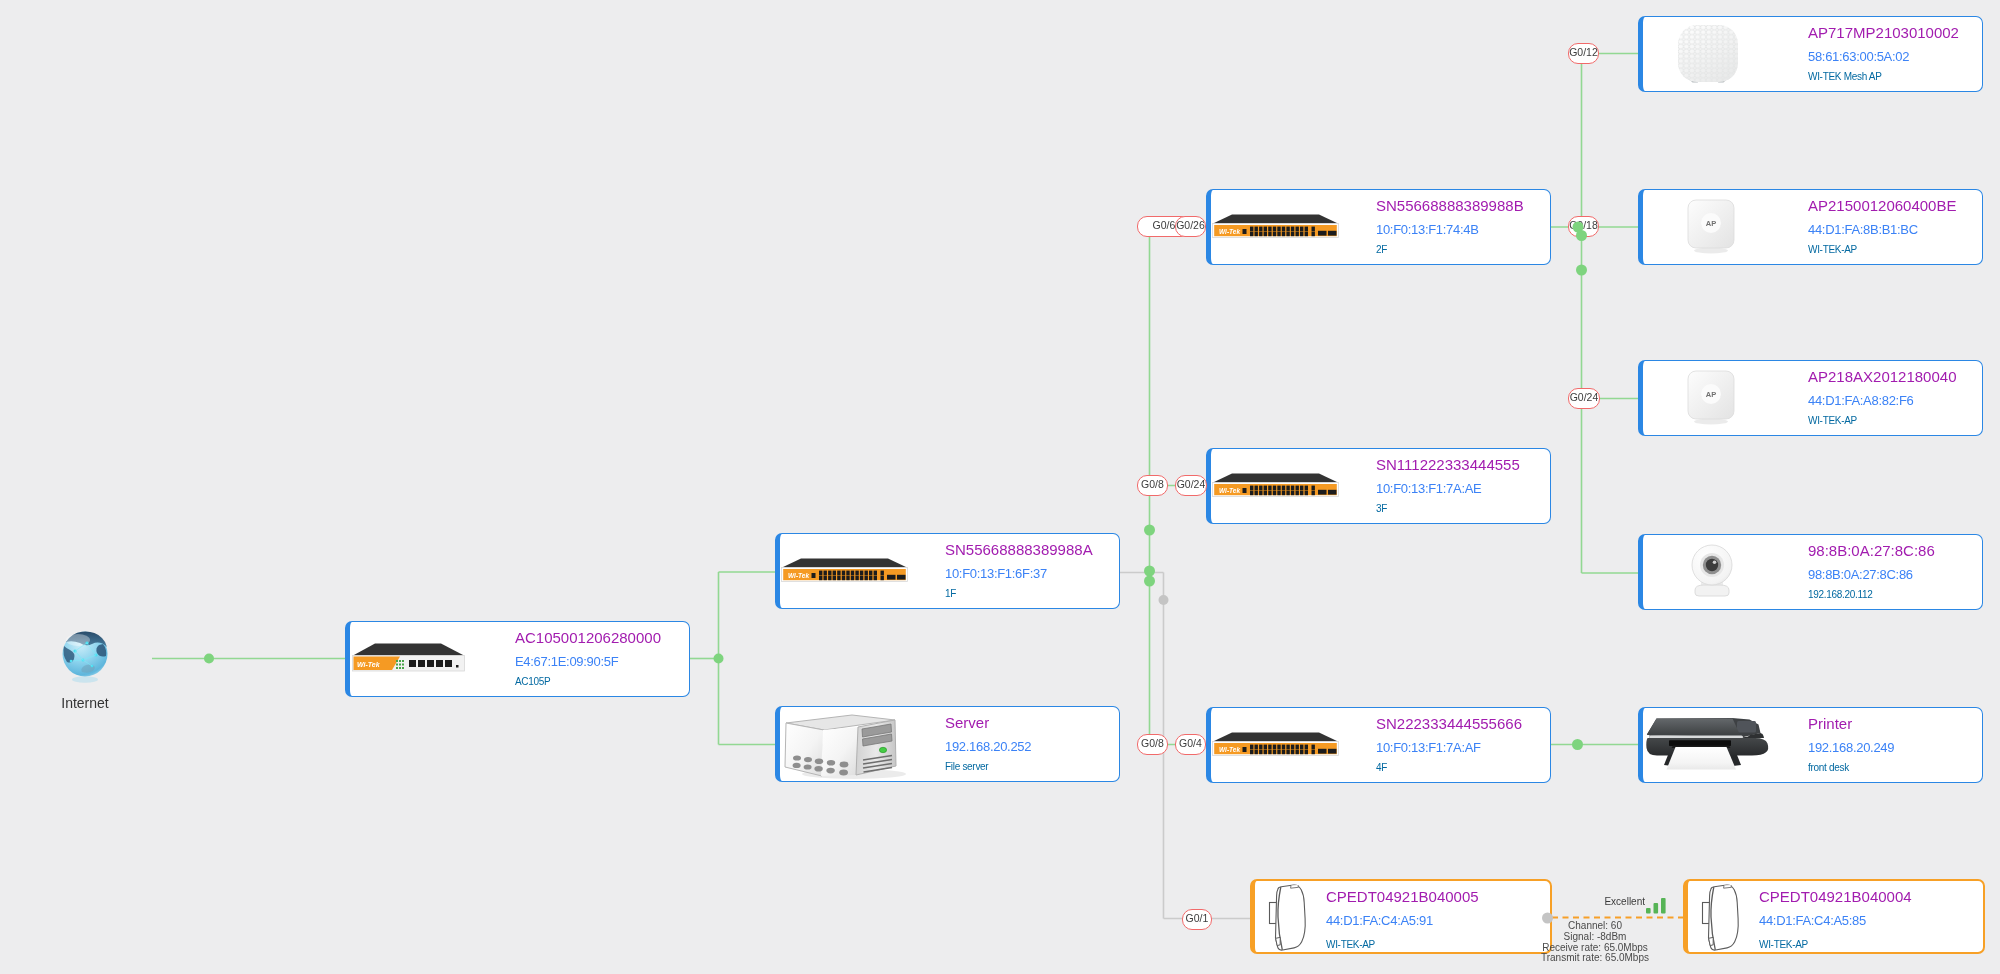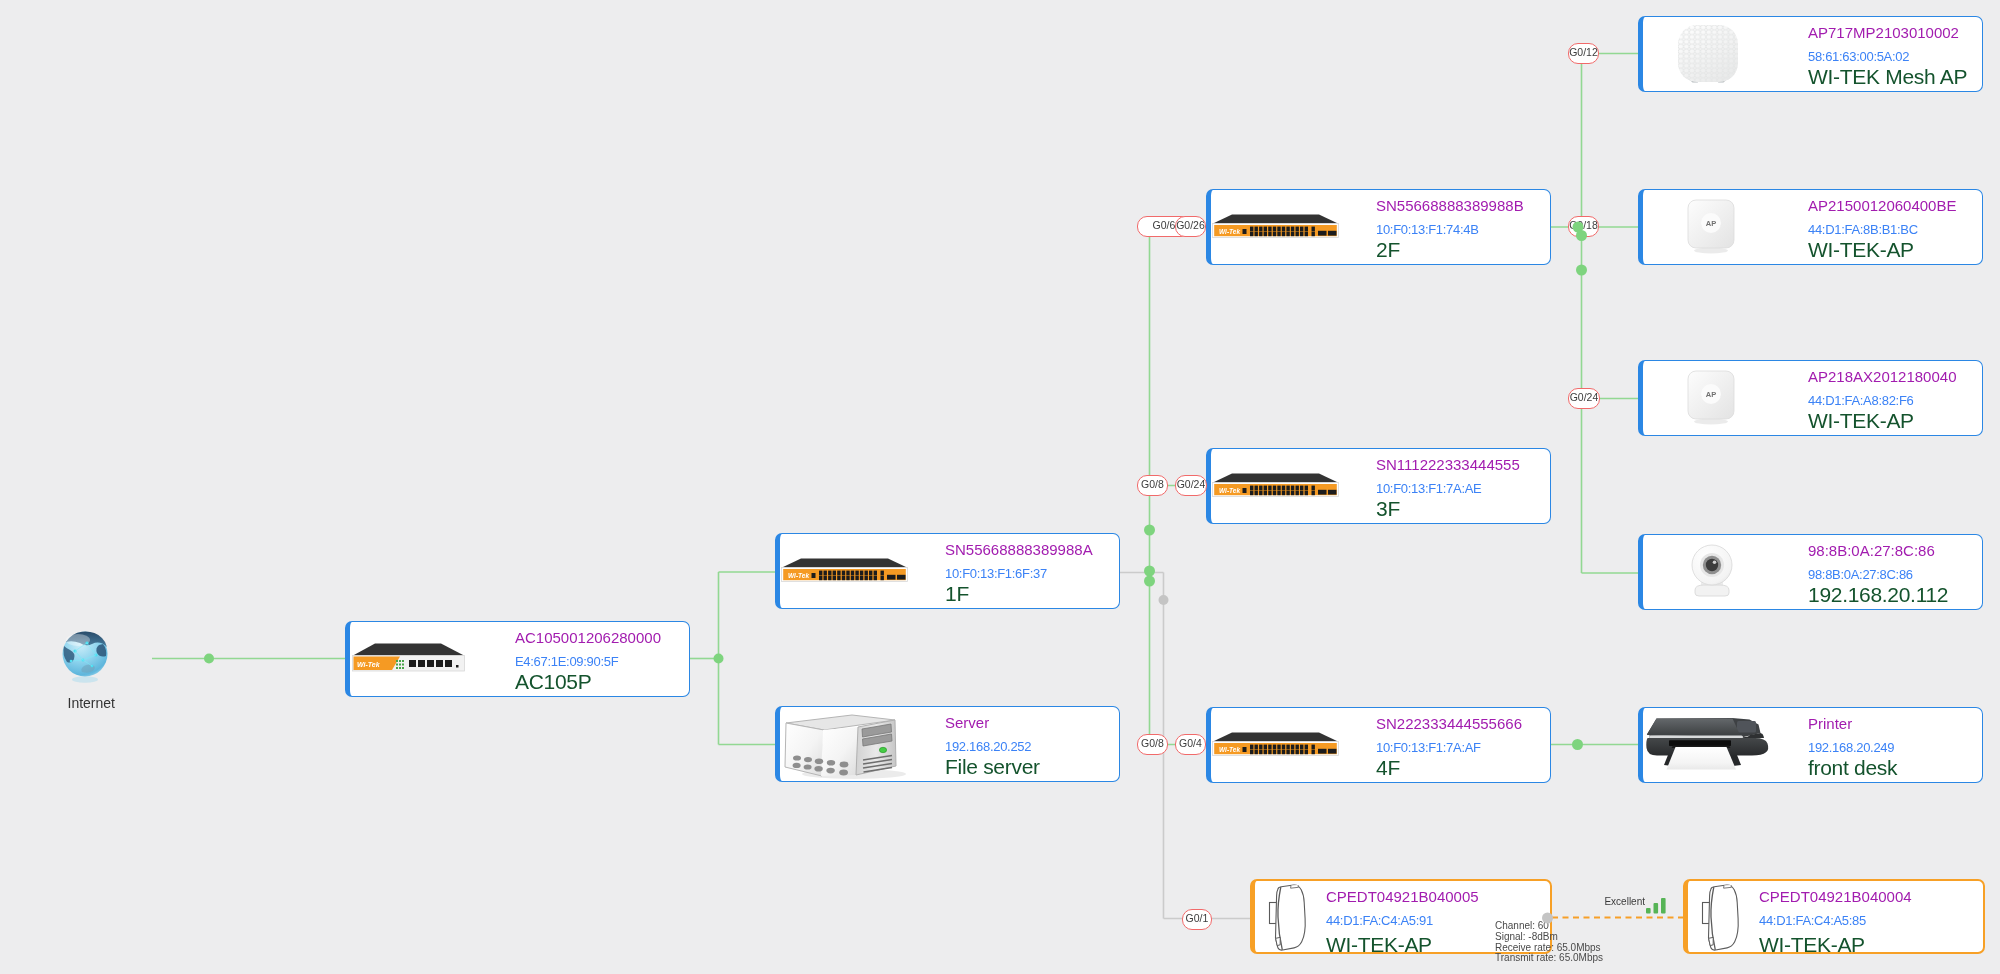--- a/index.html
+++ b/index.html
@@ -2,28 +2,28 @@
 <html><head>
 <meta charset="utf-8">
 <style>
 html,body{margin:0;padding:0}
 body{width:2000px;height:974px;background:#ededee;font-family:"Liberation Sans",sans-serif;position:relative;overflow:hidden}
 .lay{position:absolute;left:0;top:0}
 .card{position:absolute;width:345px;height:76px;box-sizing:border-box;border:1.5px solid #2b87e4;border-left-width:5px;border-radius:7px;background:#fff}
 .card.or{border-color:#f7a026;border-width:2px;border-left-width:5px;width:302px;height:75px}
 .t1{position:absolute;left:165px;top:8px;font-size:15px;line-height:15px;color:#a21caf;white-space:nowrap}
 .t2{position:absolute;left:165px;top:32.5px;font-size:13px;line-height:13px;letter-spacing:-0.3px;color:#3b82f6;white-space:nowrap}
-.t3{position:absolute;left:165px;top:52px;font-size:21px;line-height:15px;letter-spacing:-0.3px;color:#14532d;white-space:nowrap}
+.t3{position:absolute;left:165px;top:52px;font-size:10px;line-height:15px;letter-spacing:-0.3px;color:#0369a1;white-space:nowrap}
 .or .t1,.or .t2,.or .t3{left:71px}
 .or .t3{top:56px}
 .dev{position:absolute}
 .plabel{position:absolute;box-sizing:border-box;background:#fff;border:1.5px solid #f16a6a;border-radius:10px;font-size:10.5px;color:#3c3c3c;text-align:center;height:21px;line-height:17.5px;z-index:5}
-.inetlbl{position:absolute;font-size:14px;color:#333;text-align:right}
+.inetlbl{position:absolute;font-size:14px;color:#333;text-align:center}
 .wlex{position:absolute;font-size:10px;color:#3b3b3b;text-align:right;white-space:nowrap}
-.wlstats{position:absolute;font-size:10px;line-height:10.8px;color:#4a4a4a;white-space:nowrap}
+.wlstats{position:absolute;font-size:10px;line-height:10.8px;color:#4a4a4a;text-align:center;white-space:nowrap}
 </style>
 </head>
 <body>
 <svg class="lay" width="2000" height="974" viewBox="0 0 2000 974">
   <g stroke="#92d892" stroke-width="1.6" fill="none">
     <path d="M152 658.5 H345"></path>
     <path d="M689 658.5 H718.5"></path>
     <path d="M718.5 572 V744.5"></path>
     <path d="M718.5 572 H775"></path>
     <path d="M718.5 744.5 H775"></path>

